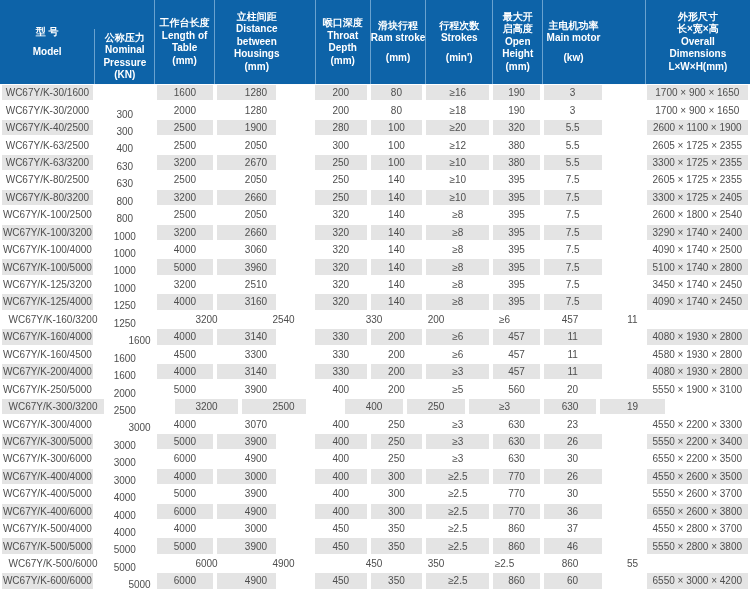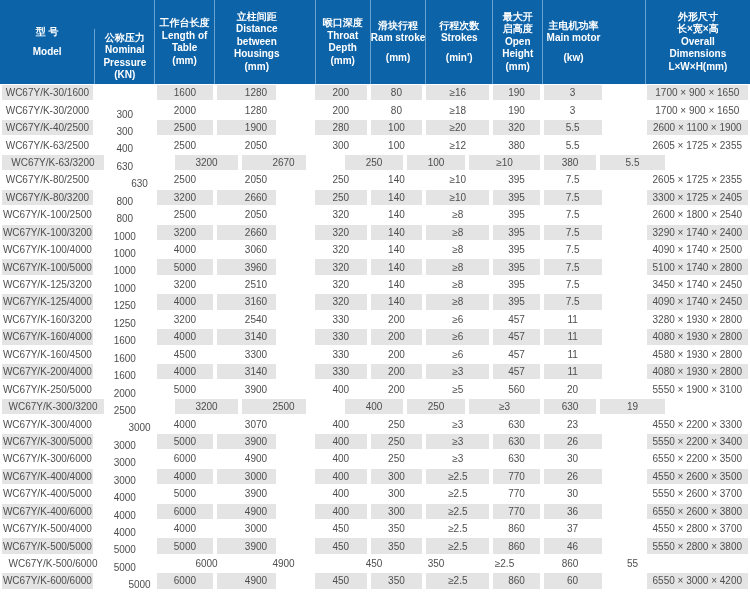--- a/index.html
+++ b/index.html
@@ -170,20 +170,21 @@
       <div class="row gray">
         <div class="cell col0">WC67Y/K-63/3200</div>
         <div class="cell col1">630</div>
         <div class="cell col2">3200</div>
         <div class="cell col3">2670</div>
         <div class="cell col4">250</div>
         <div class="cell col5">100</div>
         <div class="cell col6">≥10</div>
         <div class="cell col7">380</div>
         <div class="cell col8">5.5</div>
+        <div class="cell col9">3300 × 1725 × 2355</div>
       </div>
       <div class="row white">
         <div class="cell col0">WC67Y/K-80/2500</div>
         <div class="cell col1">800</div>
         <div class="cell col2">2500</div>
         <div class="cell col3">2050</div>
         <div class="cell col4">250</div>
         <div class="cell col5">140</div>
         <div class="cell col6">≥10</div>
         <div class="cell col7">395</div>
@@ -277,21 +278,20 @@
       <div class="row white">
         <div class="cell col0">WC67Y/K-160/3200</div>
         <div class="cell col1">1600</div>
         <div class="cell col2">3200</div>
         <div class="cell col3">2540</div>
         <div class="cell col4">330</div>
         <div class="cell col5">200</div>
         <div class="cell col6">≥6</div>
         <div class="cell col7">457</div>
         <div class="cell col8">11</div>
-        <div class="cell col9">3280 × 1930 × 2800</div>
       </div>
       <div class="row gray">
         <div class="cell col0">WC67Y/K-160/4000</div>
         <div class="cell col1">1600</div>
         <div class="cell col2">4000</div>
         <div class="cell col3">3140</div>
         <div class="cell col4">330</div>
         <div class="cell col5">200</div>
         <div class="cell col6">≥6</div>
         <div class="cell col7">457</div>

